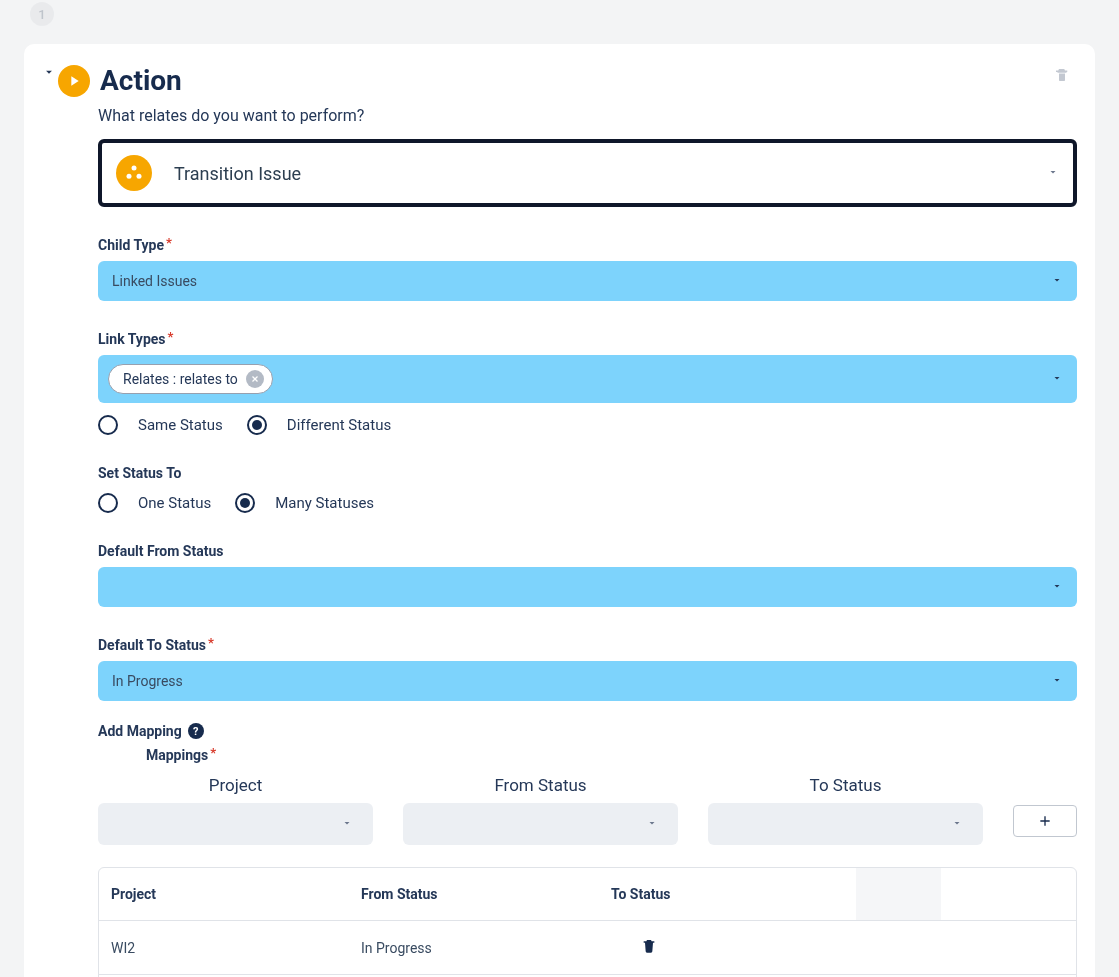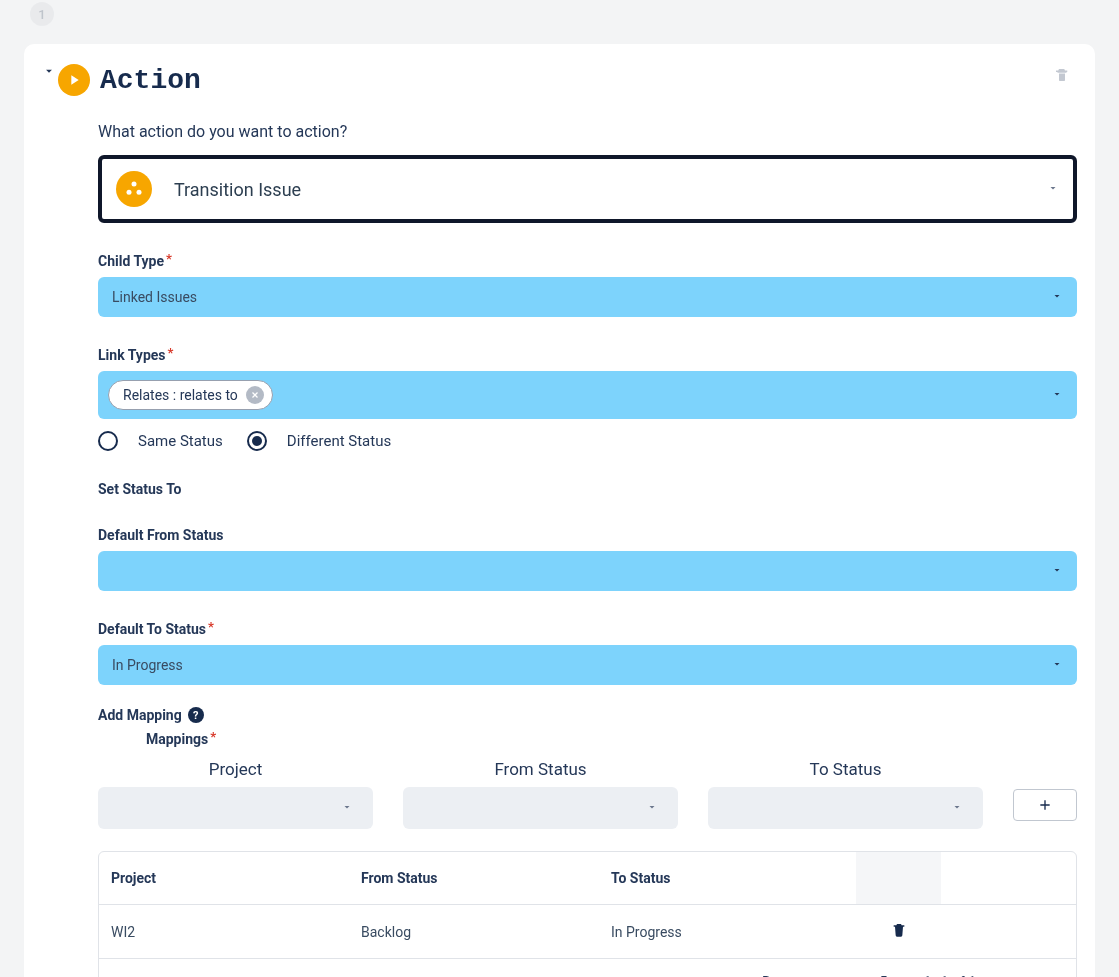--- a/index.html
+++ b/index.html
@@ -30,22 +30,21 @@
   .panel {
     background: #fff;
     border-radius: 10px;
     margin: 18px 24px 0 24px;
     padding: 20px 18px 24px 18px;
   }
   .panel-header {
     display: flex;
     align-items: center;
     position: relative;
-    margin-bottom: 26px;
-    font-family: Liberation Mono, monospace;
+    margin-bottom: 9px;
   }
   .chevron {
     width: 14px;
     height: 14px;
     margin-right: 2px;
     margin-top: -18px;
   }
   .play-circle {
     width: 32px;
     height: 32px;
@@ -296,21 +295,21 @@
     </span>
     <span class="panel-title">Action</span>
     <span class="trash-top">
       <svg width="18" height="18" viewBox="0 0 24 24">
           <path fill="currentColor" d="M6 7h12v2H6zm2 3h8v9a1 1 0 01-1 1H9a1 1 0 01-1-1v-9zm1-6h6l1 2h3v2H4V6h3l1-2z" opacity="0.45"></path>
         </svg>
     </span>
   </div>
 
   <div class="content">
-    <div class="prompt">What action do you want to action?</div>
+    <div class="prompt">What relates do you want to perform?</div>
 
     <div class="action-select">
       <span class="action-icon">
         <svg width="20" height="20" viewBox="0 0 24 24">
             <circle cx="12" cy="6" r="3" fill="#fff"></circle>
             <circle cx="6" cy="16" r="3" fill="#fff"></circle>
             <circle cx="18" cy="16" r="3" fill="#fff"></circle>
           </svg>
       </span>
       <span class="action-text">Transition Issue</span>
@@ -361,20 +360,32 @@
       </div>
       <div class="radio-item">
         <span class="radio-outer">
             <span class="radio-inner"></span>
           </span>
         <span class="radio-label">Different Status</span>
       </div>
     </div>
 
     <div class="field-label">Set Status To</div>
+    <div class="radio-group">
+      <div class="radio-item">
+        <span class="radio-outer"></span>
+        <span class="radio-label">One Status</span>
+      </div>
+      <div class="radio-item">
+        <span class="radio-outer">
+            <span class="radio-inner"></span>
+          </span>
+        <span class="radio-label">Many Statuses</span>
+      </div>
+    </div>
 
     <div class="field-label">Default From Status</div>
     <div class="select-box">
       <span class="select-text"></span>
       <span class="caret">
         <svg width="12" height="12" viewBox="0 0 24 24">
             <path fill="currentColor" d="M7 10l5 5 5-5z"></path>
           </svg>
       </span>
     </div>
@@ -441,21 +452,20 @@
 
     <div class="table-wrap">
       <div class="table-head">
         <div class="tcell c1">Project</div>
         <div class="tcell c2">From Status</div>
         <div class="tcell c3">To Status</div>
         <div class="tcell c4"></div>
       </div>
       <div class="table-row">
         <div class="tcell c1">WI2</div>
-        <div class="tcell c2">Backlog</div>
         <div class="tcell c3">In Progress</div>
         <div class="tcell c4">
           <span class="trash-icon">
             <svg width="16" height="18" viewBox="0 0 24 24">
                 <path fill="currentColor" d="M6 7h12l-1 13a2 2 0 01-2 2H9a2 2 0 01-2-2L6 7zm3-4h6l1 2h4v2H4V5h4l1-2z"></path>
               </svg>
           </span>
         </div>
       </div>
       <div class="table-footer">

